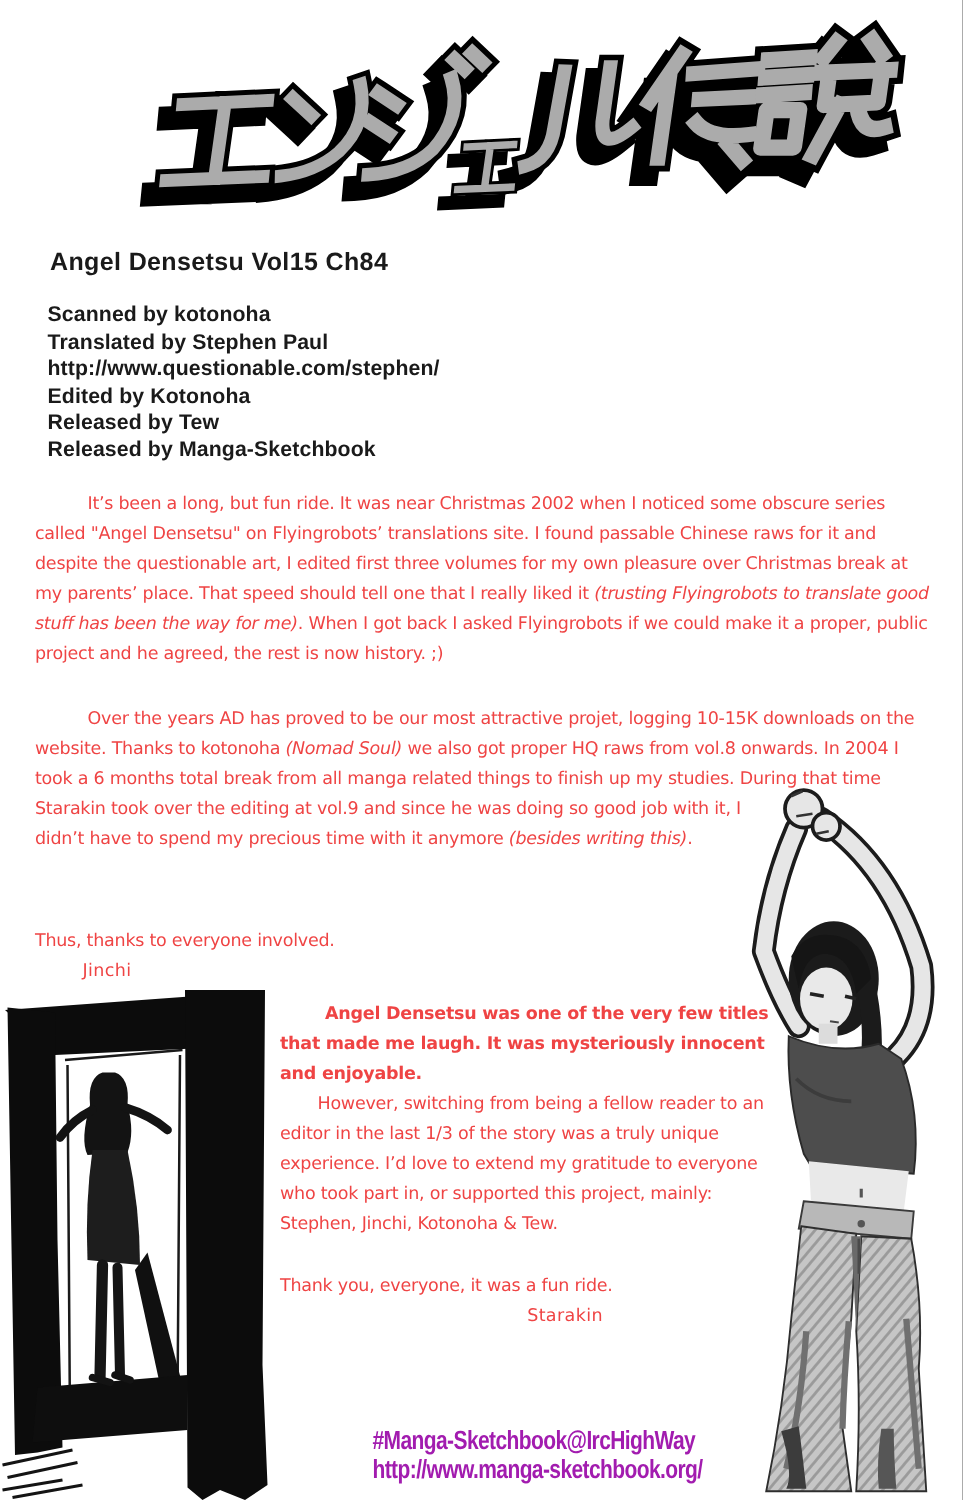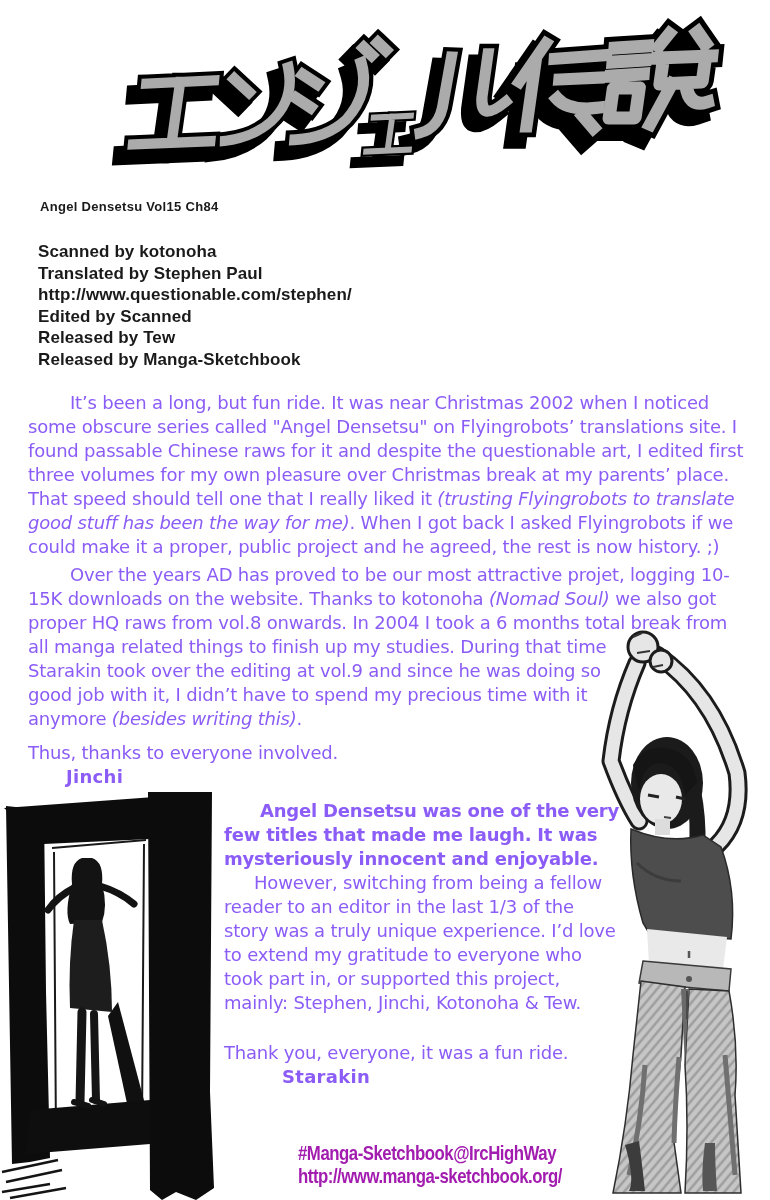--- a/index.html
+++ b/index.html
@@ -9,35 +9,35 @@
     font-family:"DejaVu Sans",sans-serif;
   }
   
   .logo-svg{position:absolute;left:0;top:12px;width:770px;height:190px;}
   .l-shadow{stroke:#000;stroke-width:24;fill:none;stroke-linecap:square;stroke-linejoin:round;}
   .l-outline{stroke:#000;stroke-width:23;fill:none;stroke-linecap:square;stroke-linejoin:round;}
   .l-face{stroke:#ababab;stroke-width:13;fill:none;stroke-linecap:square;stroke-linejoin:round;}
   
   .vol-title{
     position:absolute;left:40px;top:199px;
-    font-family:"Liberation Sans",sans-serif;font-weight:bold;font-size:13px;letter-spacing:.3px;
+    font-family:"Liberation Sans",sans-serif;font-weight:bold;font-size:20px;letter-spacing:.3px;
   }
   .credits{
     position:absolute;left:38px;top:241px;
     font-family:"Liberation Sans",sans-serif;font-weight:bold;font-size:17px;line-height:21.5px;letter-spacing:.1px;
   }
   
-  .comic{font-size:18px;line-height:24px;letter-spacing:-.2px;color:#8b5cf6;}
+  .comic{font-size:14px;line-height:24px;letter-spacing:-.2px;color:#ef4444;}
   .it{font-style:italic;}
   .para{position:absolute;left:28px;width:720px;text-indent:42px;}
   .p1{top:391px;}
   .p2{top:563px;}
   .wrap-spacer{float:right;width:112px;height:168px;shape-outside:inset(72px 0 0 0);}
   .thus-line{position:absolute;left:28px;top:741px;}
-  .sig{font-weight:bold;letter-spacing:.3px;}
+  .sig{font-weight:normal;letter-spacing:.3px;text-align:center;}
   .jinchi-sig{position:absolute;left:66px;top:765px;}
   
   .midcol{position:absolute;left:224px;top:799px;width:398px;}
   .midcol p{margin:0;}
   .mp1{text-indent:36px;font-weight:bold;}
   .mp2{text-indent:30px;}
   .mclose{margin-top:26px !important;}
   .starakin-sig{display:block;margin-left:58px;}
   
   .doorway-svg{position:absolute;left:0;top:792px;width:216px;height:408px;}
@@ -87,21 +87,21 @@
       <use href="#lg" class="l-face"></use>
     </g>
   </svg>
 
   <div class="vol-title">Angel Densetsu Vol15 Ch84</div>
 
   <div class="credits">
     <div>Scanned by kotonoha</div>
     <div>Translated by Stephen Paul</div>
     <div>http://www.questionable.com/stephen/</div>
-    <div>Edited by Scanned</div>
+    <div>Edited by Kotonoha</div>
     <div>Released by Tew</div>
     <div>Released by Manga-Sketchbook</div>
   </div>
 
   <div class="para p1 comic">
     <span><span>It’s been a long, but fun ride. It was near Christmas 2002 when I noticed some obscure series called "Angel Densetsu" on Flyingrobots’ translations site. I found passable Chinese raws for it and despite the questionable art, I edited first three volumes for my own pleasure over Christmas break at my parents’ place. That speed should tell one that I really liked it </span><span class="it">(trusting Flyingrobots to translate good stuff has been the way for me)</span><span>. When I got back I asked Flyingrobots if we could make it a proper, public project and he agreed, the rest is now history. ;)</span></span>
   </div>
 
   <div class="para p2 comic">
     <span class="wrap-spacer"></span>

